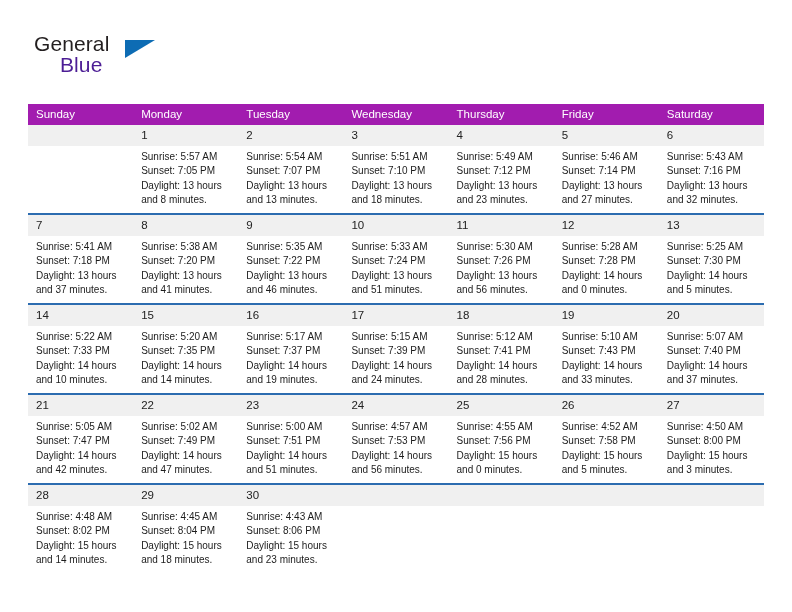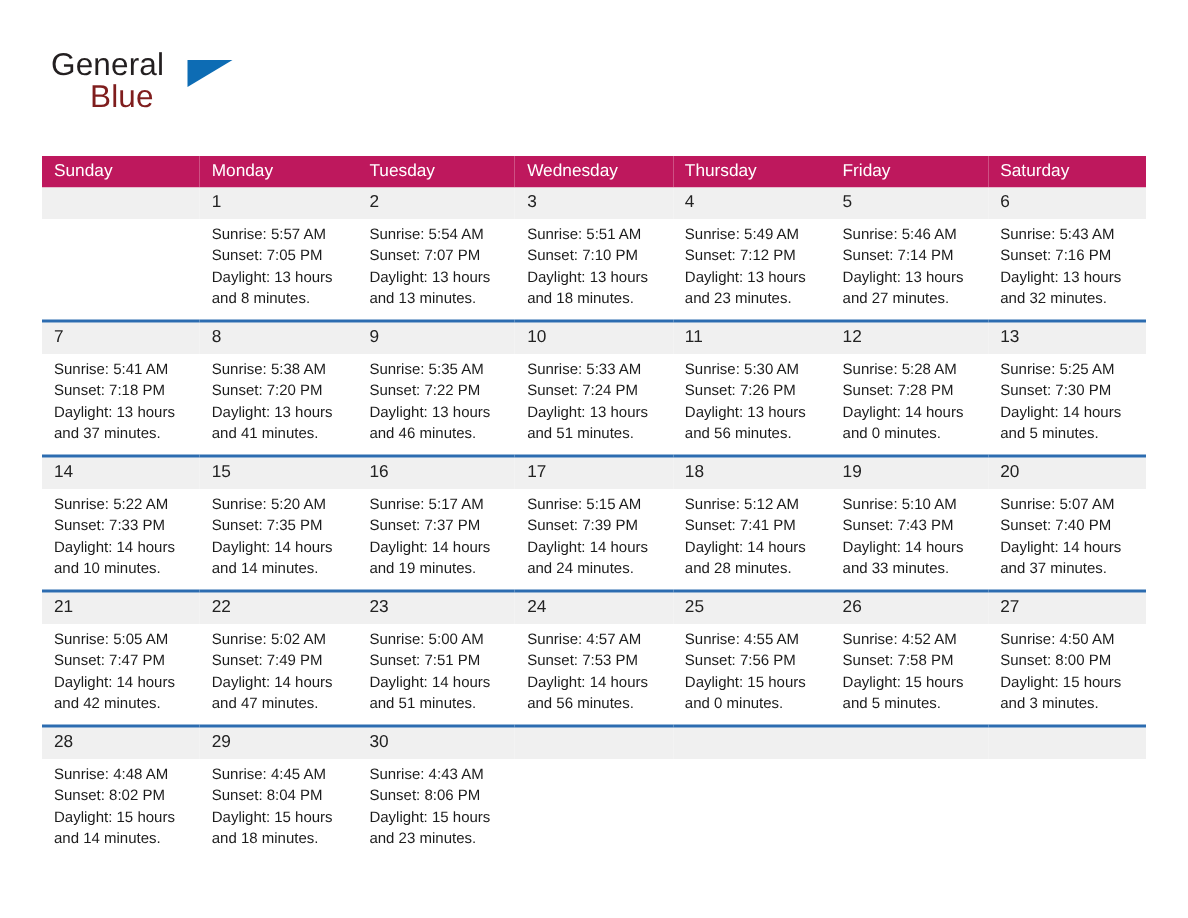--- a/index.html
+++ b/index.html
@@ -54,21 +54,21 @@
     width: 0;
     height: 0;
     border-left: 30px solid #0d6cb4;
     border-bottom: 18px solid transparent;
   }
   .brand-blue {
     position: absolute;
     left: 32px;
     top: 21px;
     font-size: 21px;
-    color: #7f1d1d;
+    color: #4c1d95;
     letter-spacing: 0.1px;
     font-family: "Liberation Sans", sans-serif;
   }
 
   .titleblock {
     position: absolute;
     right: 0;
     top: 0;
     text-align: right;
   }
@@ -91,21 +91,21 @@
     position: absolute;
     left: 28px;
     top: 104px;
     width: 736px;
     border-collapse: collapse;
     table-layout: fixed;
   }
   .calendar col { width: 105.14px; }
 
   .dow-row th {
-    background: #be185d;
+    background: #a21caf;
     color: #ffffff;
     font-weight: normal;
     font-size: 11.5px;
     text-align: left;
     padding: 4px 0 5px 8px;
     height: 12px;
     border: none;
   }
 
   .week-row td {

